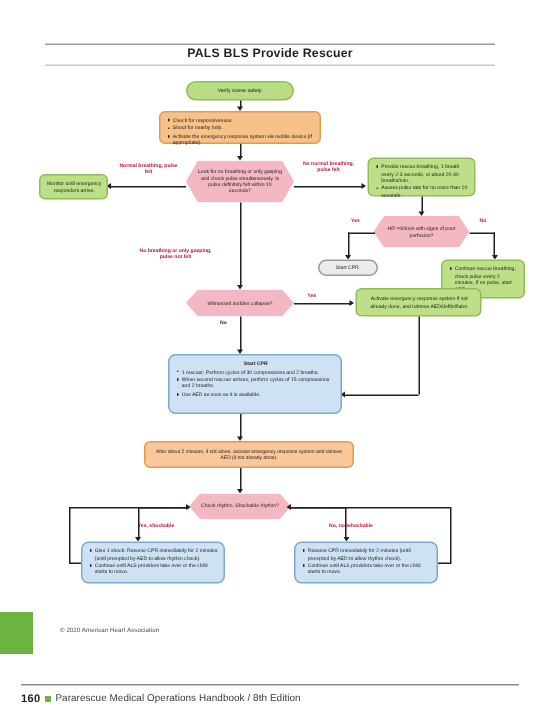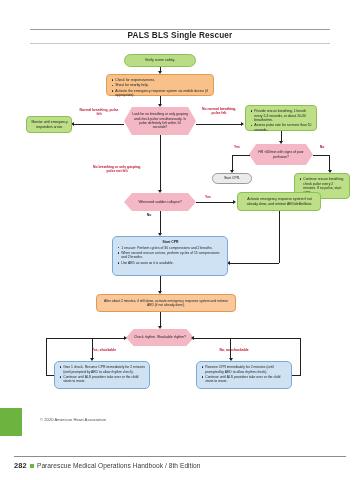--- a/index.html
+++ b/index.html
@@ -99,21 +99,21 @@
   .lnh{height:0.8px;}
   .arw{position:absolute;width:0;height:0;}
   .arw-d{border-left:2.1px solid transparent;border-right:2.1px solid transparent;border-top:3px solid #231f20;}
   .arw-l{border-top:2.1px solid transparent;border-bottom:2.1px solid transparent;border-right:3px solid #231f20;}
   .arw-r{border-top:2.1px solid transparent;border-bottom:2.1px solid transparent;border-left:3px solid #231f20;}
 </style>
 </head>
 <body>
 
 <div class="page-title-rule-top"></div>
-<div class="page-title">PALS BLS Single Rescuer</div>
+<div class="page-title">PALS BLS Provide Rescuer</div>
 <div class="page-title-rule-bot"></div>
 
 <div id="chart">
 
   <div class="node n-green" style="left:124px;top:8px;width:72px;height:13px;">
     <span class="txt">Verify scene safety.</span>
   </div>
 
   <div class="ln lnv" style="left:159.6px;top:21px;height:5px;"></div>
   <div class="arw arw-d" style="left:157.9px;top:25px;"></div>
@@ -263,16 +263,16 @@
   <div class="ln lnh" style="left:194px;top:291.5px;width:106px;"></div>
   <div class="arw arw-l" style="left:191px;top:290px;"></div>
 
 </div>
 
 <div class="copyright">© 2020 American Heart Association</div>
 <div class="green-tab"></div>
 
 <div class="footer-rule"></div>
 <div class="footer">
-  <span class="pg">282</span>
+  <span class="pg">160</span>
   <span class="sq"></span>
   <span class="ftxt">Pararescue Medical Operations Handbook / 8th Edition</span>
 </div>
 
 </body></html>

